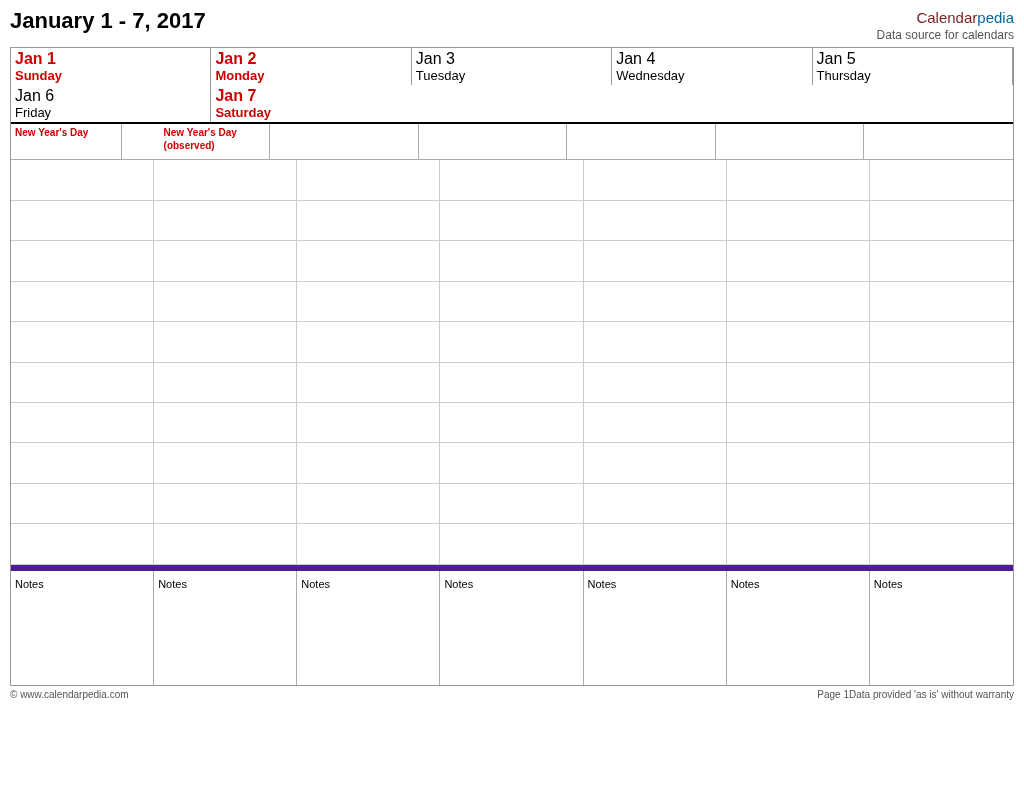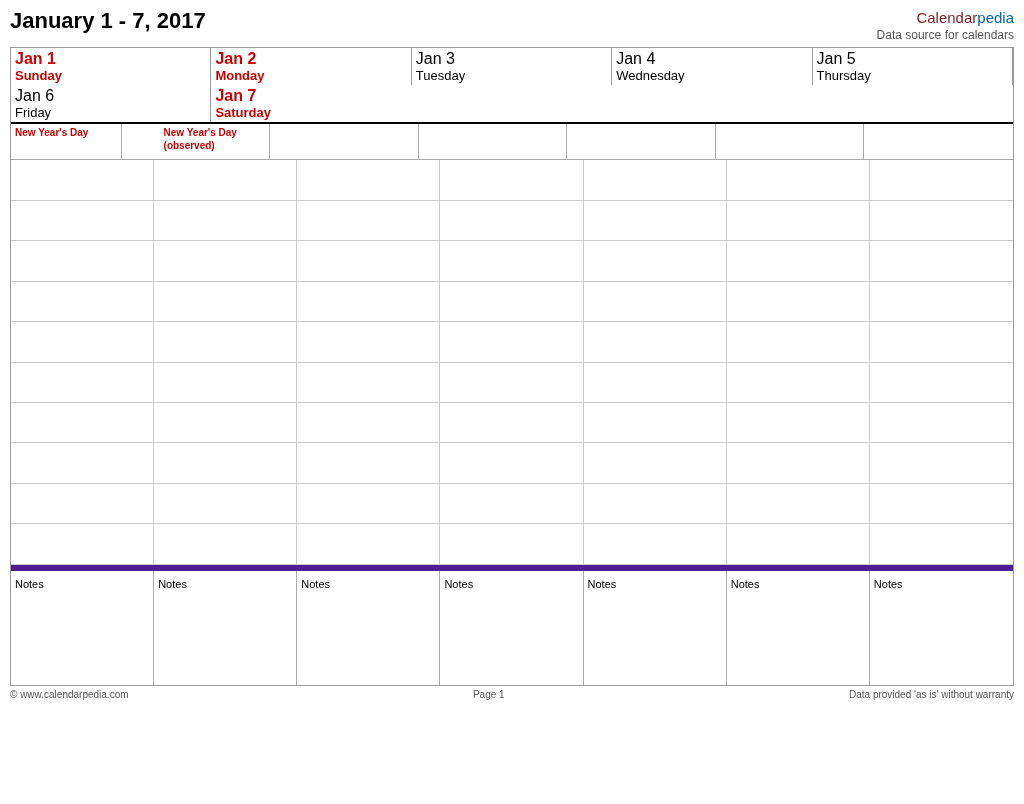--- a/index.html
+++ b/index.html
@@ -172,21 +172,21 @@
     .footer {
       display: flex;
       justify-content: space-between;
       align-items: center;
       padding: 3px 0 0 0;
       font-size: 10px;
       color: #555;
     }
 
     .footer-center {
-      text-align: center;
+      text-align: right;
       flex: 1;
     }
   </style>
 </head>
 <body>
 
 <div class="page">
 
   <div class="header">
     <div class="title">January 1 - 7, 2017</div>

